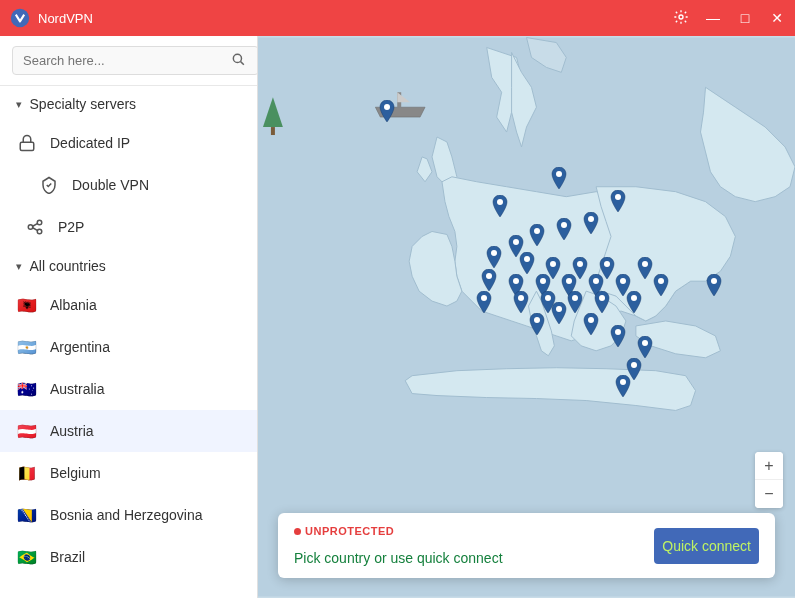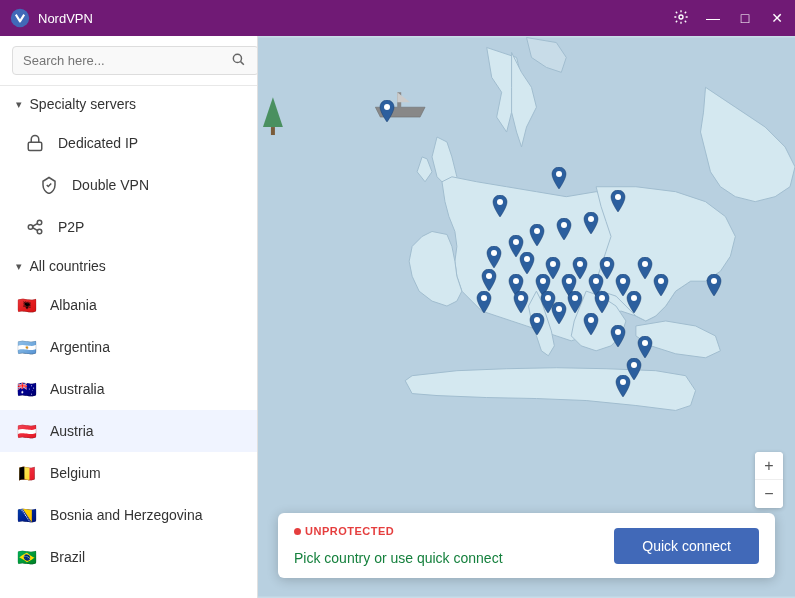--- a/index.html
+++ b/index.html
@@ -1,21 +1,21 @@
 <!DOCTYPE html>
 <html><head>
   <meta charset="utf-8">
   <style>
     * { margin: 0; padding: 0; box-sizing: border-box; }
     body { width: 795px; height: 598px; font-family: 'Segoe UI', Arial, sans-serif; overflow: hidden; background: #1a1a2e; }
 
     
     .title-bar {
       height: 36px;
-      background: #701a75;
+      background: #ef4444;
       display: flex;
       align-items: center;
       justify-content: space-between;
       padding: 0 10px;
       color: white;
       font-size: 13px;
       user-select: none;
     }
     .title-bar-left {
       display: flex;
@@ -181,24 +181,24 @@
       border-radius: 50%;
       background: #e53e3e;
     }
     .status-label {
       font-size: 14px;
       color: #15803d;
       font-weight: 500;
     }
     .quick-connect-btn {
       background: #4169b8;
-      color: #ffffff;
+      color: #bef264;
       border: none;
       border-radius: 4px;
-      padding: 10px 28px;
+      padding: 10px 8px;
       font-size: 14px;
       font-weight: 500;
       cursor: pointer;
       white-space: nowrap;
     }
 
     
     .zoom-controls {
       position: absolute;
       right: 12px;
@@ -263,21 +263,21 @@
       </button>
     </div>
 
     <div class="sidebar-scroll">
 
       <div class="sidebar-section-header">
         <span class="chevron-icon">▾</span>
         <span>Specialty servers</span>
       </div>
 
-      <div class="sidebar-item" style="padding-left: 24px;">
+      <div class="sidebar-item" style="padding-left: 16px;">
         <span class="sidebar-icon">
           <svg width="18" height="18" viewBox="0 0 24 24" fill="none" stroke="#555" stroke-width="2">
             <rect x="3" y="11" width="18" height="11" rx="2"></rect>
             <path d="M7 11V7a5 5 0 0 1 10 0v4"></path>
           </svg>
         </span>
         <span>Dedicated IP</span>
       </div>
 
       <div class="sidebar-item" style="padding-left: 38px;">

